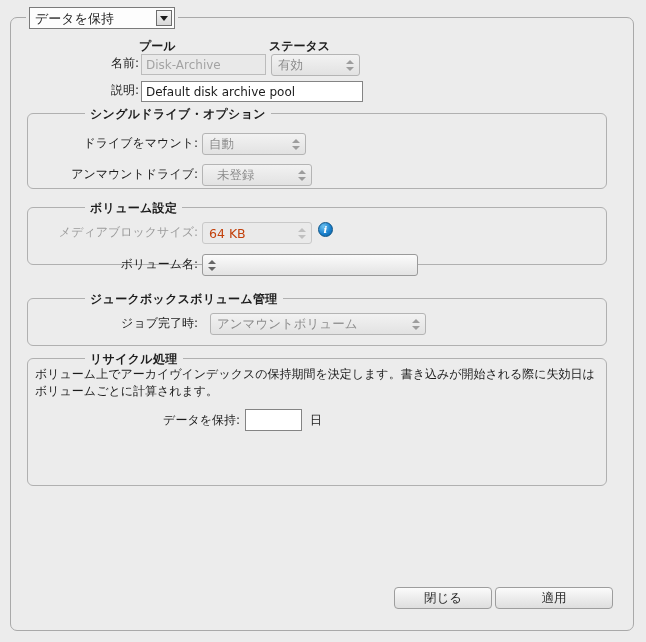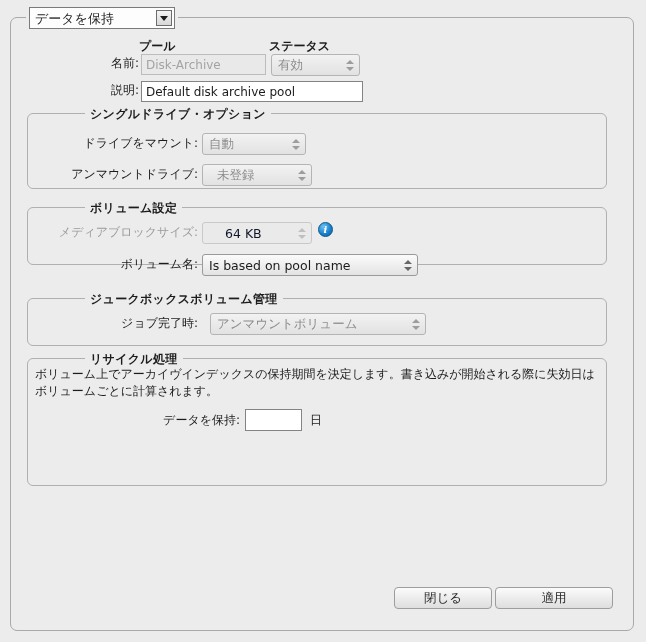--- a/index.html
+++ b/index.html
@@ -156,21 +156,21 @@
   }
   .spin .sp-arrows i.up   { border-bottom: 4px solid #676767; }
   .spin .sp-arrows i.down { border-top: 4px solid #676767; }
 
   .spin.dim { background: linear-gradient(#f2f2f2, #e2e2e2); border-color: #b4b4b4; }
   .spin.dim .sp-text { color: #8d8d8d; }
   .spin.dim .sp-arrows i.up   { border-bottom-color: #9d9d9d; }
   .spin.dim .sp-arrows i.down { border-top-color: #9d9d9d; }
 
   .spin.disabled { background: #eaeaea; border-color: #c9c9c9; }
-  .spin.disabled .sp-text { color: #0f172a; margin-left: 16px; }
+  .spin.disabled .sp-text { color: #c2410c; }
   .spin.disabled .sp-arrows i.up   { border-bottom-color: #c0c0c0; }
   .spin.disabled .sp-arrows i.down { border-top-color: #c0c0c0; }
 
   
   #media-info-icon {
     position: absolute;
     left: 318px; top: 222px;
     width: 15px; height: 15px;
     border-radius: 50%;
     background: radial-gradient(circle at 35% 28%, #6fc2ef 0%, #1b82cf 55%, #0b5f9e 100%);
@@ -279,21 +279,20 @@
   <span class="sp-text">64 KB</span>
   <span class="sp-arrows">
     <i class="up"></i>
       <i class="down"></i>
   </span>
 </div>
 <div id="media-info-icon">i</div>
 
 <div class="flabel" style="left:40px; top:254px; width:158px;">ボリューム名:</div>
 <div class="spin" style="left:202px; top:254px; width:216px; height:22px;">
-  <span class="sp-text">Is based on pool name</span>
   <span class="sp-arrows">
     <i class="up"></i>
       <i class="down"></i>
   </span>
 </div>
 
 <div class="group" style="left:27px; top:298px; width:580px; height:48px;">
   <span class="group-title">ジュークボックスボリューム管理</span>
 </div>
 

